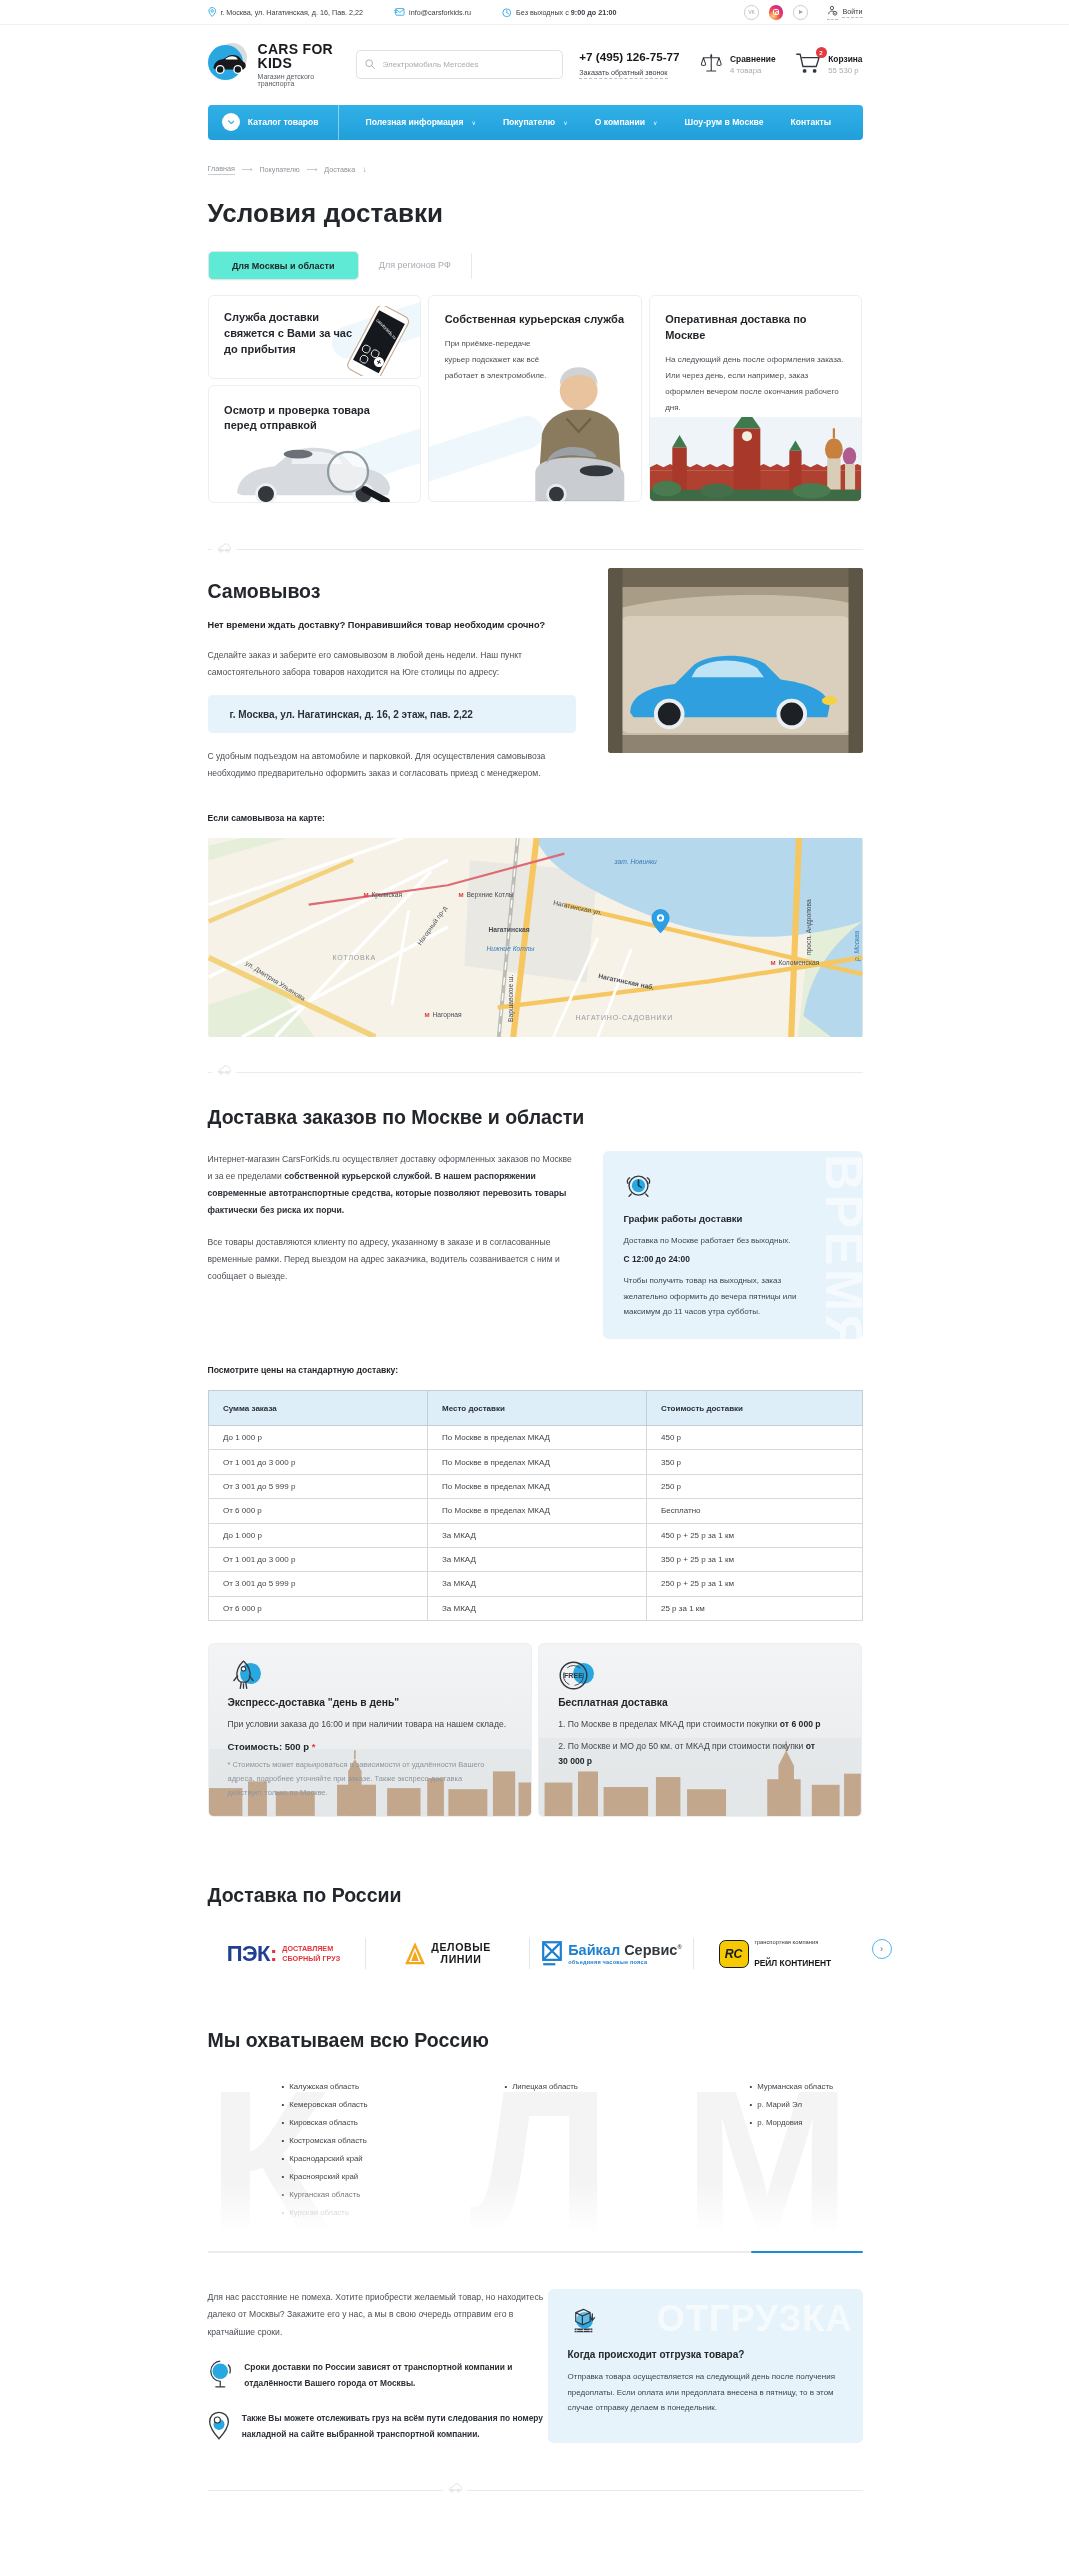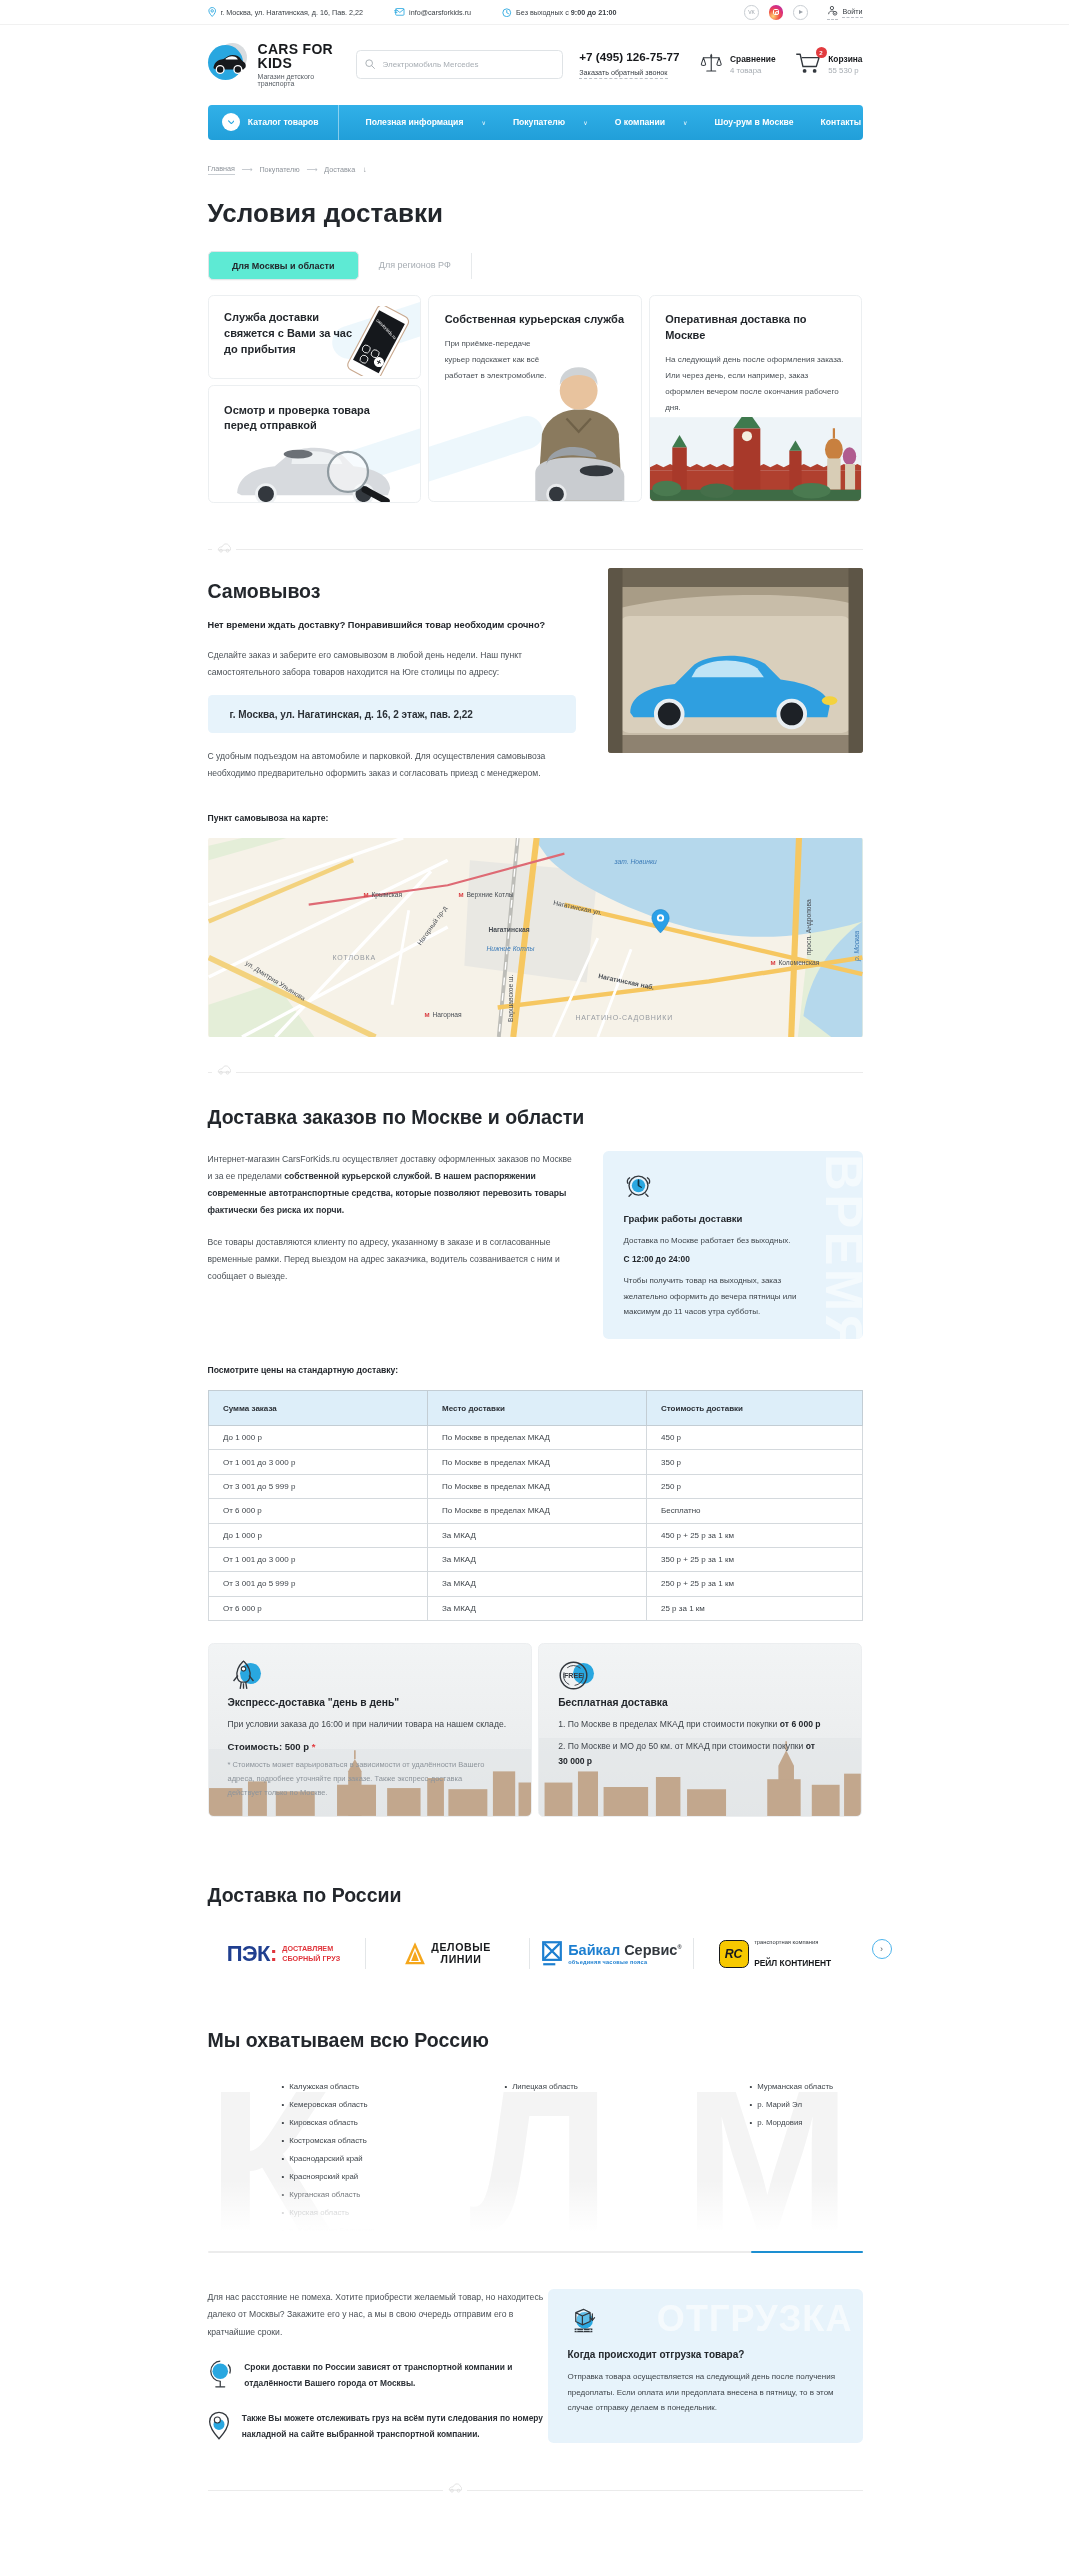--- a/index.html
+++ b/index.html
@@ -47,21 +47,21 @@
   .hw-label { font-size:8.4px; font-weight:700; color:#17191c; }
   .hw-sub { font-size:7.8px; color:#a7adb3; margin-top:2.2px; }
   .badge { position:absolute; top:-5px; right:-5px; width:11px; height:11px; border-radius:50%; background:#e23b3f; color:#fff; font-size:6.1px; font-weight:700; display:flex; align-items:center; justify-content:center; }
 
   
   .navbar { height:35px; background:linear-gradient(#31b0e8,#219fd9); border-radius:3.9px; display:flex; align-items:center; color:#fff; font-weight:700; font-size:8.6px; }
   .nav-catalog { display:flex; align-items:center; gap:7.8px; padding:0 19px 0 14.5px; height:35px; border-right:0.6px solid rgba(255,255,255,.45); cursor:pointer; }
   .cat-circle { width:18px; height:18px; background:#fff; border-radius:50%; display:flex; align-items:center; justify-content:center; }
   .cat-circle svg { display:block; }
   .nav-items { display:flex; align-items:center; gap:27px; padding-left:27px; }
-  .nav-item { display:flex; align-items:center; gap:18px; cursor:pointer; white-space:nowrap; }
+  .nav-item { display:flex; align-items:center; gap:8px; cursor:pointer; white-space:nowrap; }
   .nav-caret { font-size:6.1px; font-weight:400; opacity:.9; }
 
   
   .breadcrumb { margin-top:24.5px; display:flex; align-items:center; gap:6.7px; font-size:7.2px; color:#8d939a; }
   .crumb-home { border-bottom:0.6px solid #c9ced3; padding-bottom:1.1px; cursor:pointer; }
   .crumb-sep { color:#b9bec4; font-size:7.8px; }
   .crumb-dl { color:#8d939a; margin-left:1.1px; font-size:7.8px; }
   .page-title { margin-top:23.4px; font-size:26px; font-weight:800; color:#23272c; letter-spacing:0.1px; }
   .tabs { margin-top:22px; display:flex; align-items:stretch; }
   .tab-active { border:0.6px solid #e1e5e8; border-radius:5px; padding:8.4px 23.4px; font-size:9px; font-weight:700; color:#23272c; background:#5eead4; box-shadow:0 0.6px 1.1px rgba(0,0,0,.03); cursor:pointer; }
@@ -443,21 +443,21 @@
       <path d="M40 260 C40 230 70 214 120 208 L150 178 C176 152 250 152 282 172 L310 200 C356 206 396 220 398 248 L394 268 H46 Z" fill="#2f9fe0"></path>
       <path d="M158 182 C182 160 244 162 268 180 L280 196 H150 Z" fill="#bfe4f6"></path>
       <circle cx="110" cy="262" r="24" fill="#1d2126" stroke="#e8eef2" stroke-width="7"></circle>
       <circle cx="330" cy="262" r="24" fill="#1d2126" stroke="#e8eef2" stroke-width="7"></circle>
       <ellipse cx="398" cy="238" rx="14" ry="8" fill="#f3d23e"></ellipse>
       <rect x="0" y="0" width="26" height="332" fill="#5d5546"></rect>
       <rect x="432" y="0" width="26" height="332" fill="#5d5546"></rect>
     </svg>
   </div>
 
-  <div class="map-label">Пункт самовывоза на карте:</div>
+  <div class="map-label">Если самовывоза на карте:</div>
 
   <div class="map-box">
     <svg class="base" width="655" height="199" viewBox="0 0 1176 358">
       <rect width="1176" height="358" fill="#f6f2e8"></rect>
       <polygon points="1100,0 1176,0 1176,358 1060,358" fill="#e4eed8"></polygon>
       <polygon points="0,40 140,0 60,0 0,14" fill="#e4eed8"></polygon>
       <polygon points="470,40 700,60 680,260 460,230" fill="#e9e8e3"></polygon>
       <polygon points="0,300 120,260 190,358 0,358" fill="#e4eed8"></polygon>
       <path d="M585,0 L1176,0 L1176,150 C1060,185 950,185 860,160 C740,128 640,70 610,35 Z" fill="#b5d8ec"></path>
       <path d="M1176,150 C1120,190 1080,250 1070,320 L1120,358 L1176,358 Z" fill="#b5d8ec"></path>

